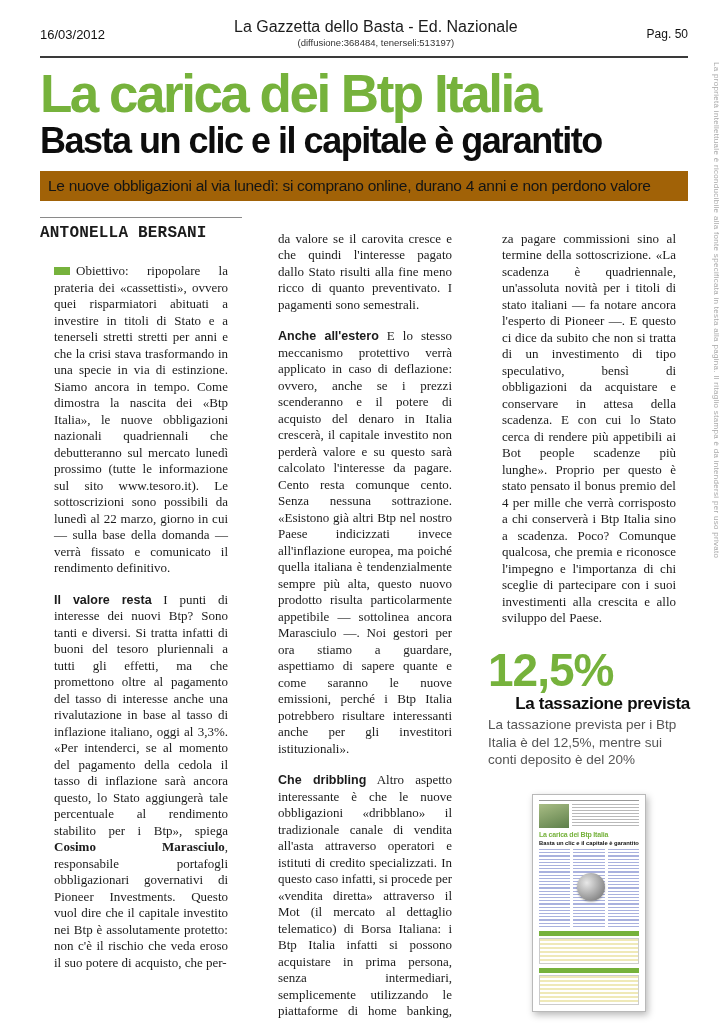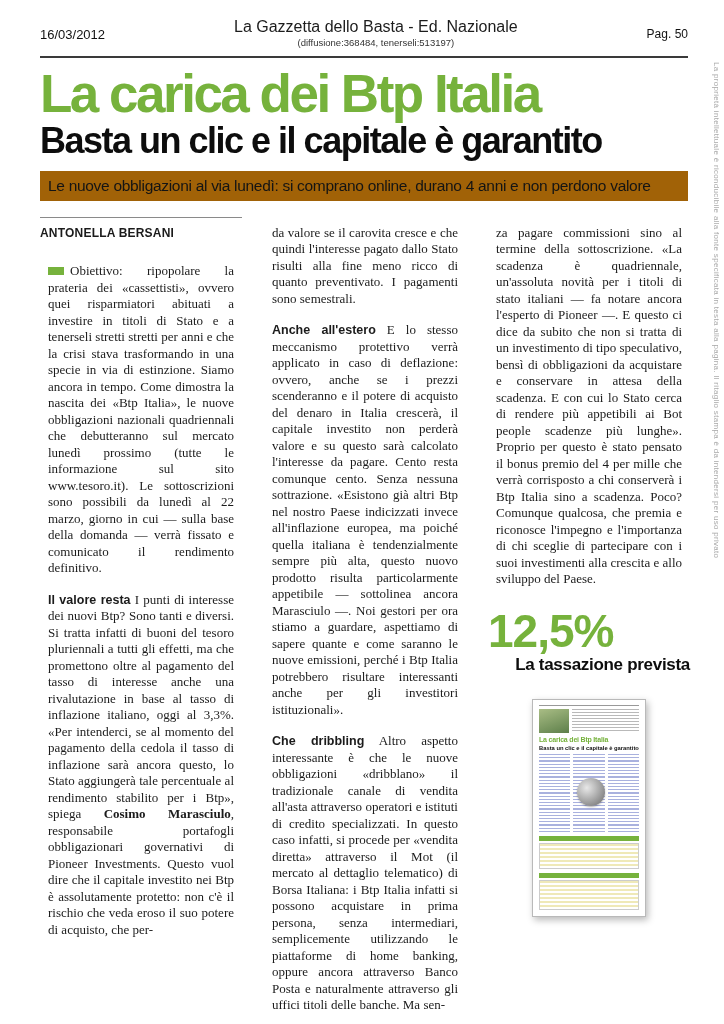--- a/index.html
+++ b/index.html
@@ -35,24 +35,24 @@
     font-size:15.5px; letter-spacing:-0.3px; color:#141414;
   }
 
   
   .columns { display:flex; gap:22px; margin-top:16px; }
   .col {
     width:202px; flex:0 0 202px;
     font-family:"Liberation Serif", serif; font-size:13px; line-height:16.5px;
     text-align:justify; color:#1b1b1b; hyphens:auto;
   }
-  .col p { margin:8px; }
+  .col p { margin:14px; }
   .col p.spaced { margin-top:15px; }
   .byline {
-    font-family:Liberation Sans, sans-serif; font-weight:bold; font-size:12px;
+    font-family:Liberation Mono, monospace; font-weight:bold; font-size:16px;
     letter-spacing:0.2px; border-top:1px solid #8a8a8a; padding-top:7px;
     margin-bottom:22px; text-align:left;
   }
   .bullet {
     display:inline-block; width:16px; height:8px; background:#76b23c;
     margin-right:6px; vertical-align:baseline;
   }
   .lead { font-family:"Liberation Sans", sans-serif; font-weight:bold; font-size:12.5px; }
   .boldname { font-weight:bold; }
   .copyright {
@@ -128,20 +128,21 @@
       <p class="spaced"><span class="lead">Anche all'estero</span> <span>E lo stesso meccanismo protettivo verrà applicato in caso di deflazione: ovvero, anche se i prezzi scenderanno e il potere di acquisto del denaro in Italia crescerà, il capitale investito non perderà valore e su questo sarà calcolato l'interesse da pagare. Cento resta comunque cento. Senza nessuna sottrazione. «Esistono già altri Btp nel nostro Paese indicizzati invece all'inflazione europea, ma poiché quella italiana è tendenzialmente sempre più alta, questo nuovo prodotto risulta particolarmente appetibile — sottolinea ancora Marasciulo —. Noi gestori per ora stiamo a guardare, aspettiamo di sapere quante e come saranno le nuove emissioni, perché i Btp Italia potrebbero risultare interessanti anche per gli investitori istituzionali».</span></p>
       <p class="spaced"><span class="lead">Che dribbling</span> <span>Altro aspetto interessante è che le nuove obbligazioni «dribblano» il tradizionale canale di vendita all'asta attraverso operatori e istituti di credito specializzati. In questo caso infatti, si procede per «vendita diretta» attraverso il Mot (il mercato al dettaglio telematico) di Borsa Italiana: i Btp Italia infatti si possono acquistare in prima persona, senza intermediari, semplicemente utilizzando le piattaforme di home banking, oppure ancora attraverso Banco Posta e naturalmente attraverso gli uffici titoli delle banche. Ma sen-</span></p>
     </div>
 
     <div class="col">
       <p>za pagare commissioni sino al termine della sottoscrizione. «La scadenza è quadriennale, un'assoluta novità per i titoli di stato italiani — fa notare ancora l'esperto di Pioneer —. E questo ci dice da subito che non si tratta di un investimento di tipo speculativo, bensì di obbligazioni da acquistare e conservare in attesa della scadenza. E con cui lo Stato cerca di rendere più appetibili ai Bot people scadenze più lunghe». Proprio per questo è stato pensato il bonus premio del 4 per mille che verrà corrisposto a chi conserverà i Btp Italia sino a scadenza. Poco? Comunque qualcosa, che premia e riconosce l'impegno e l'importanza di chi sceglie di partecipare con i suoi investimenti alla crescita e allo sviluppo del Paese.</p>
 
       <div class="statbox">
         <div class="stat-value">12,5%</div>
         <div class="stat-title">La tassazione prevista</div>
+        <div class="stat-text">La tassazione prevista per i Btp Italia è del 12,5%, mentre sui conti deposito è del 20%</div>
       </div>
 
       <div class="thumb">
         <div class="t-topline"></div>
         <div class="t-toprow">
           <div class="t-photo"></div>
           <div class="t-toptext"></div>
         </div>
         <div class="t-hl">La carica dei Btp Italia</div>
         <div class="t-shl">Basta un clic e il capitale è garantito</div>

